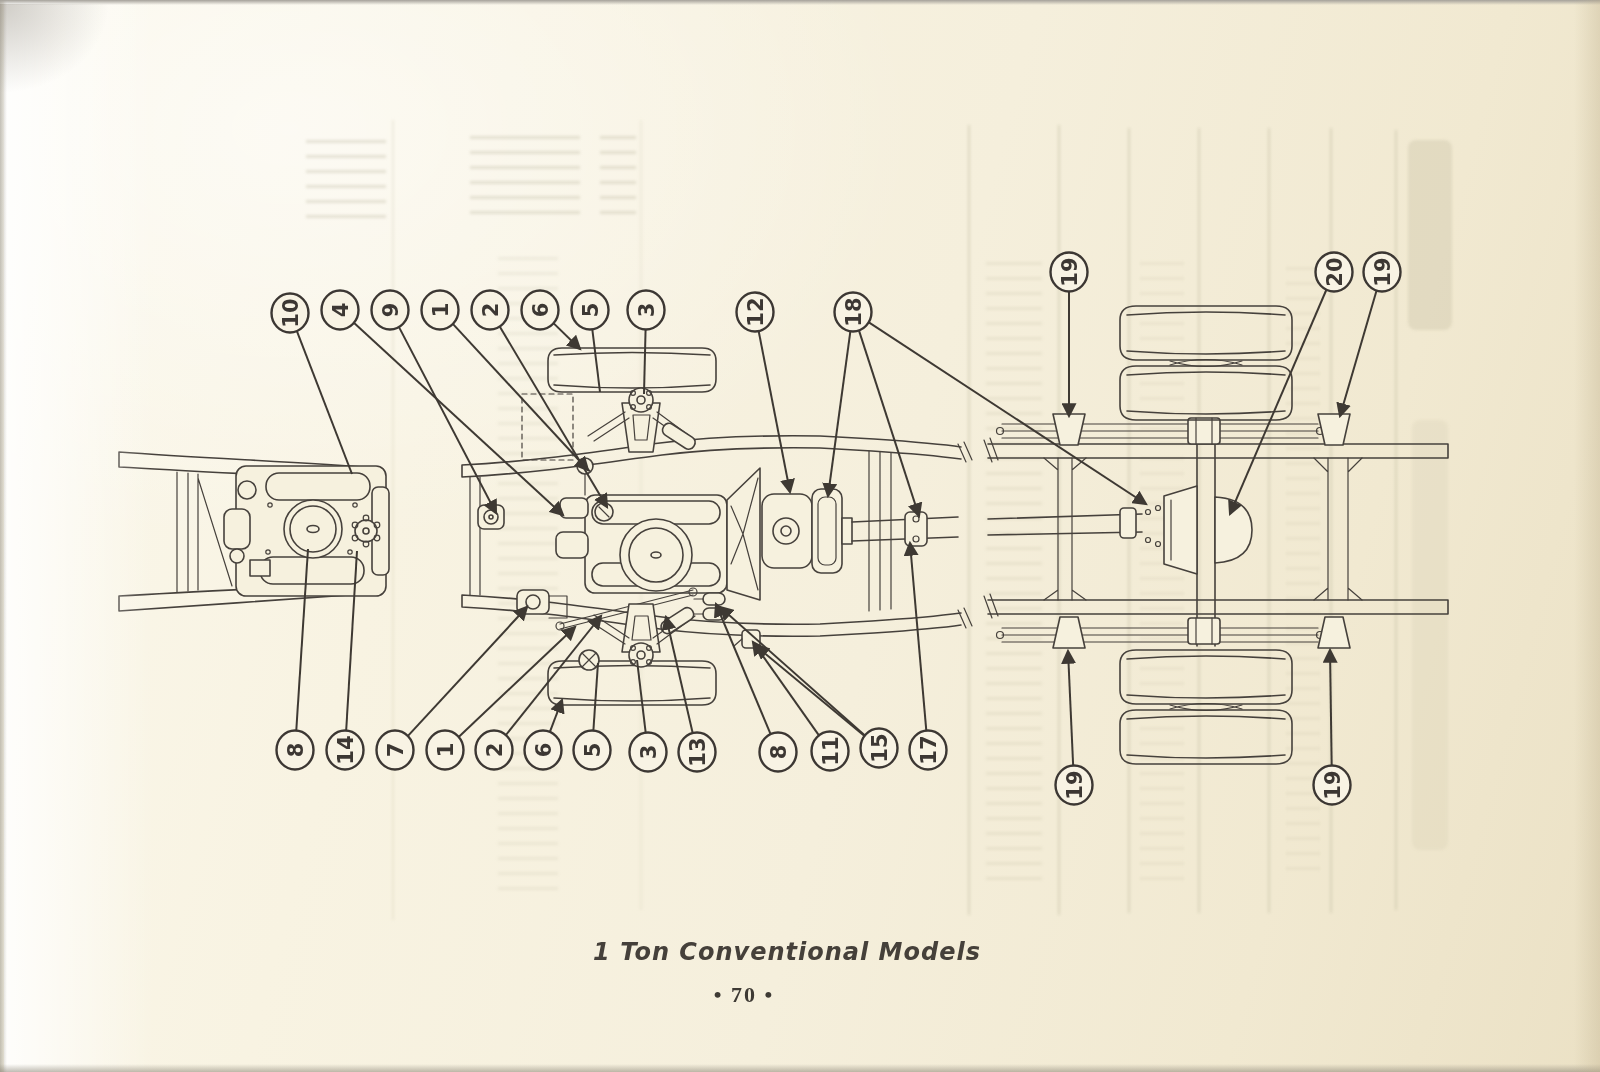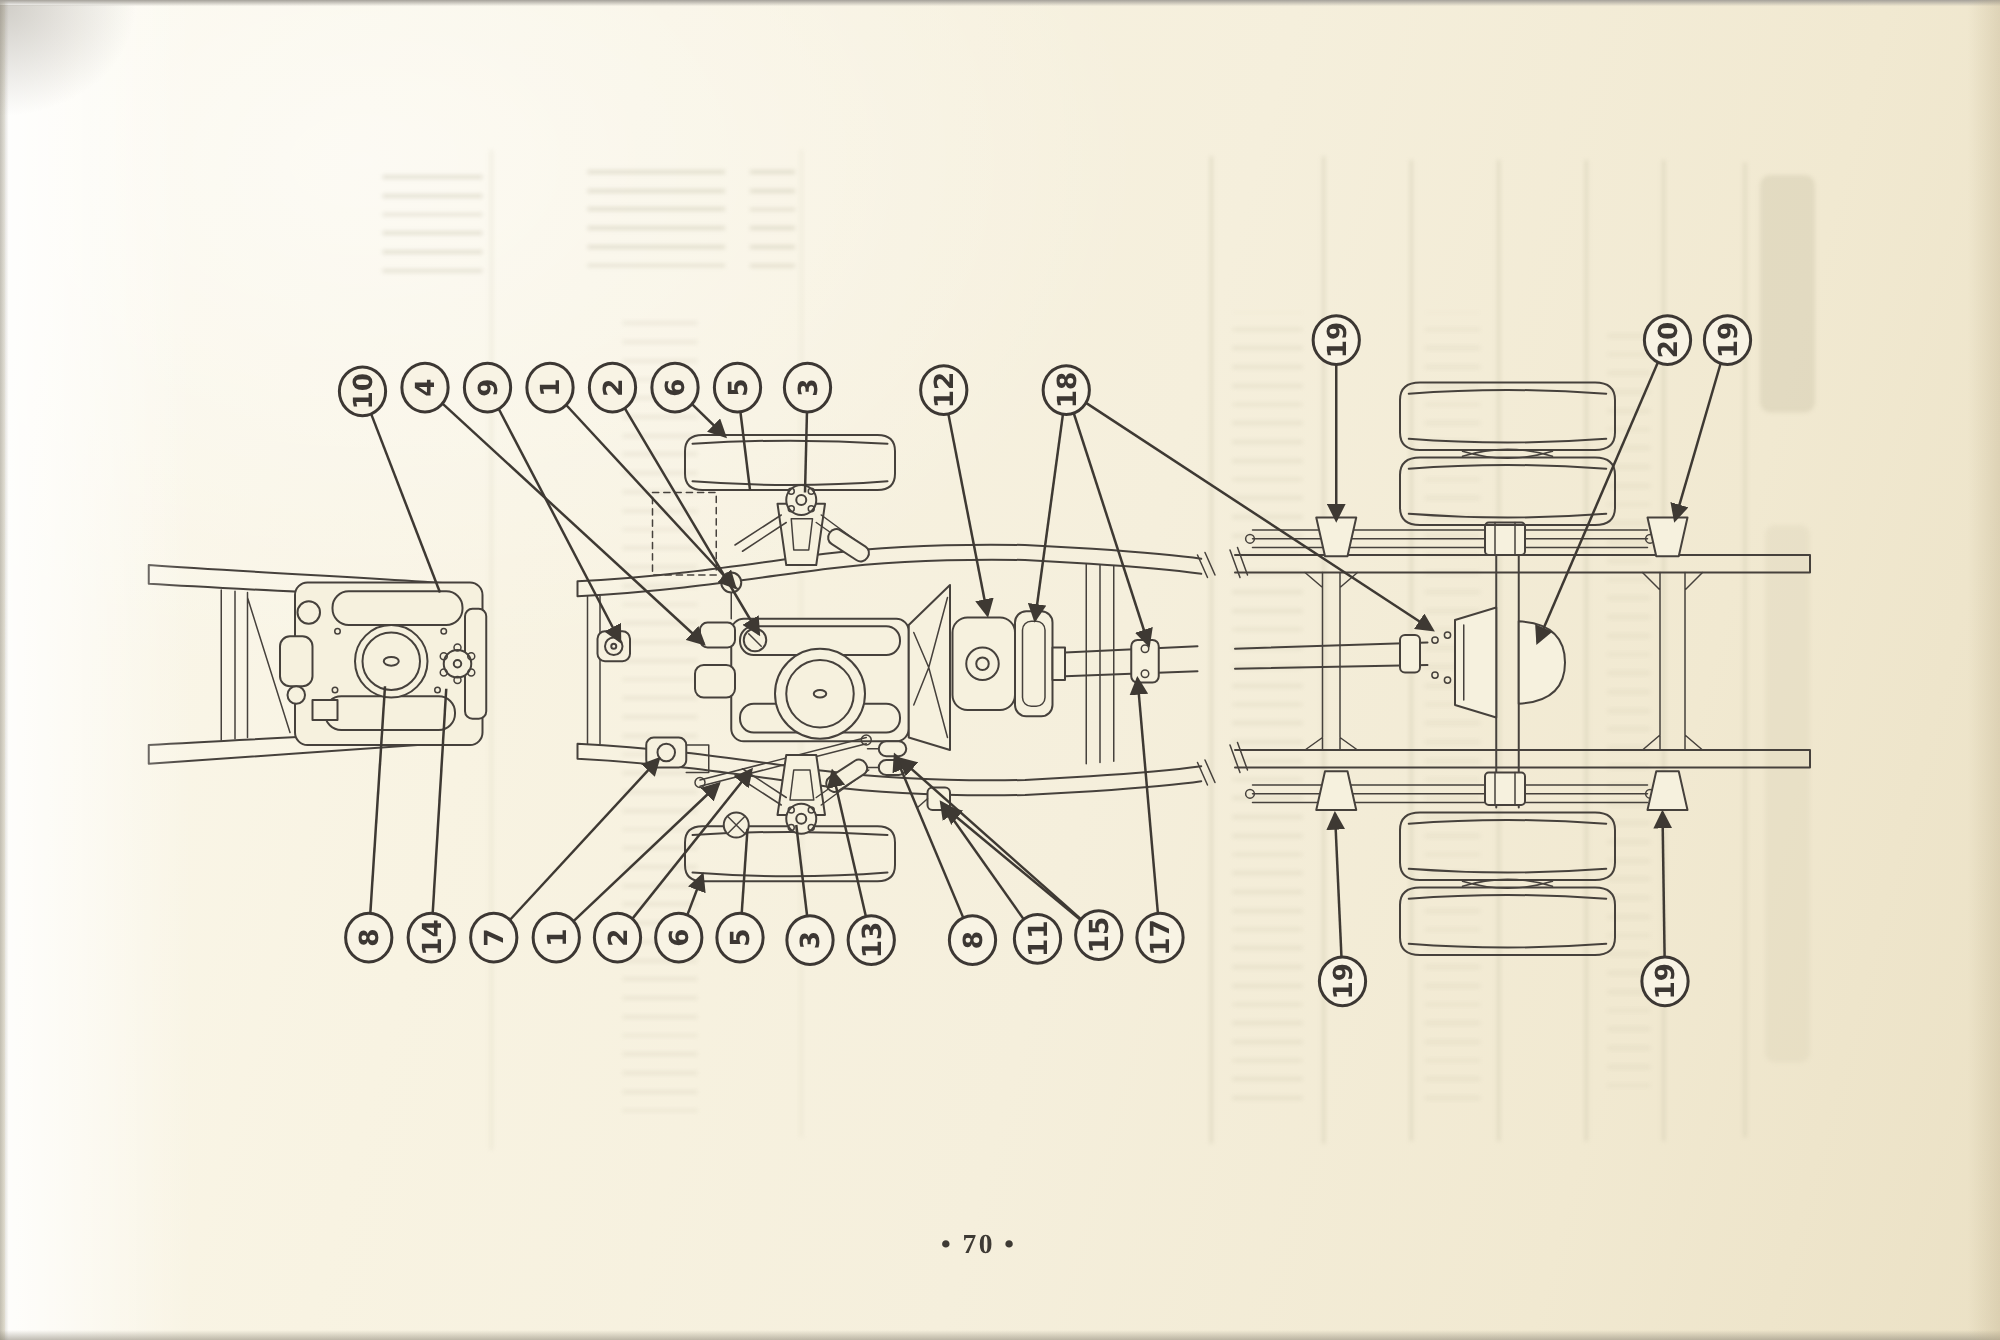--- a/index.html
+++ b/index.html
@@ -24,21 +24,21 @@
   
   .ghost{position:absolute;inset:0;filter:blur(1.6px);opacity:.5;pointer-events:none;}
   .gv{position:absolute;width:2px;background:#c6c1a6;}
   .gsm{position:absolute;background:repeating-linear-gradient(
        0deg,rgba(168,162,134,.55) 0 3px,rgba(168,162,134,0) 3px 15px);}
   .gbar{position:absolute;background:rgba(185,178,150,.55);border-radius:8px;}
   
   .caption{position:absolute;left:787px;top:938px;transform:translateX(-50%);
     font:italic 700 24px "DejaVu Sans",sans-serif;color:#45403a;
     letter-spacing:1px;white-space:nowrap;}
-  .folio{position:absolute;left:783px;top:982px;transform:translateX(-50%);
+  .folio{position:absolute;left:744px;top:982px;transform:translateX(-50%);
     font:700 22px "Liberation Serif",serif;color:#3e3a34;letter-spacing:2px;}
   
   svg.art{position:absolute;inset:0;}
   .ink{stroke:#46413c;fill:none;stroke-width:1.6;stroke-linecap:round;stroke-linejoin:round;}
   .ink .fillp{fill:#f6f1de;}
   .ink .thin{stroke-width:1.2;}
   .leader{stroke:#3e3933;stroke-width:2;fill:none;}
   .co-circle{fill:#f8f3e4;stroke:#3c3733;stroke-width:2.4;}
   .co-num{font:700 21px "DejaVu Sans",sans-serif;fill:#3c3733;text-anchor:middle;}
 </style>
@@ -392,14 +392,15 @@
       </g>
   </svg>
 
   <div class="edge-left-light"></div>
   <div class="edge-left-dark"></div>
   <div class="edge-top"></div>
   <div class="edge-bottom"></div>
   <div class="edge-right"></div>
   <div class="corner-shadow"></div>
 
+  <div class="caption">1 Ton Conventional Models</div>
   <div class="folio">• 70 •</div>
 </div>
 
 </body></html>

